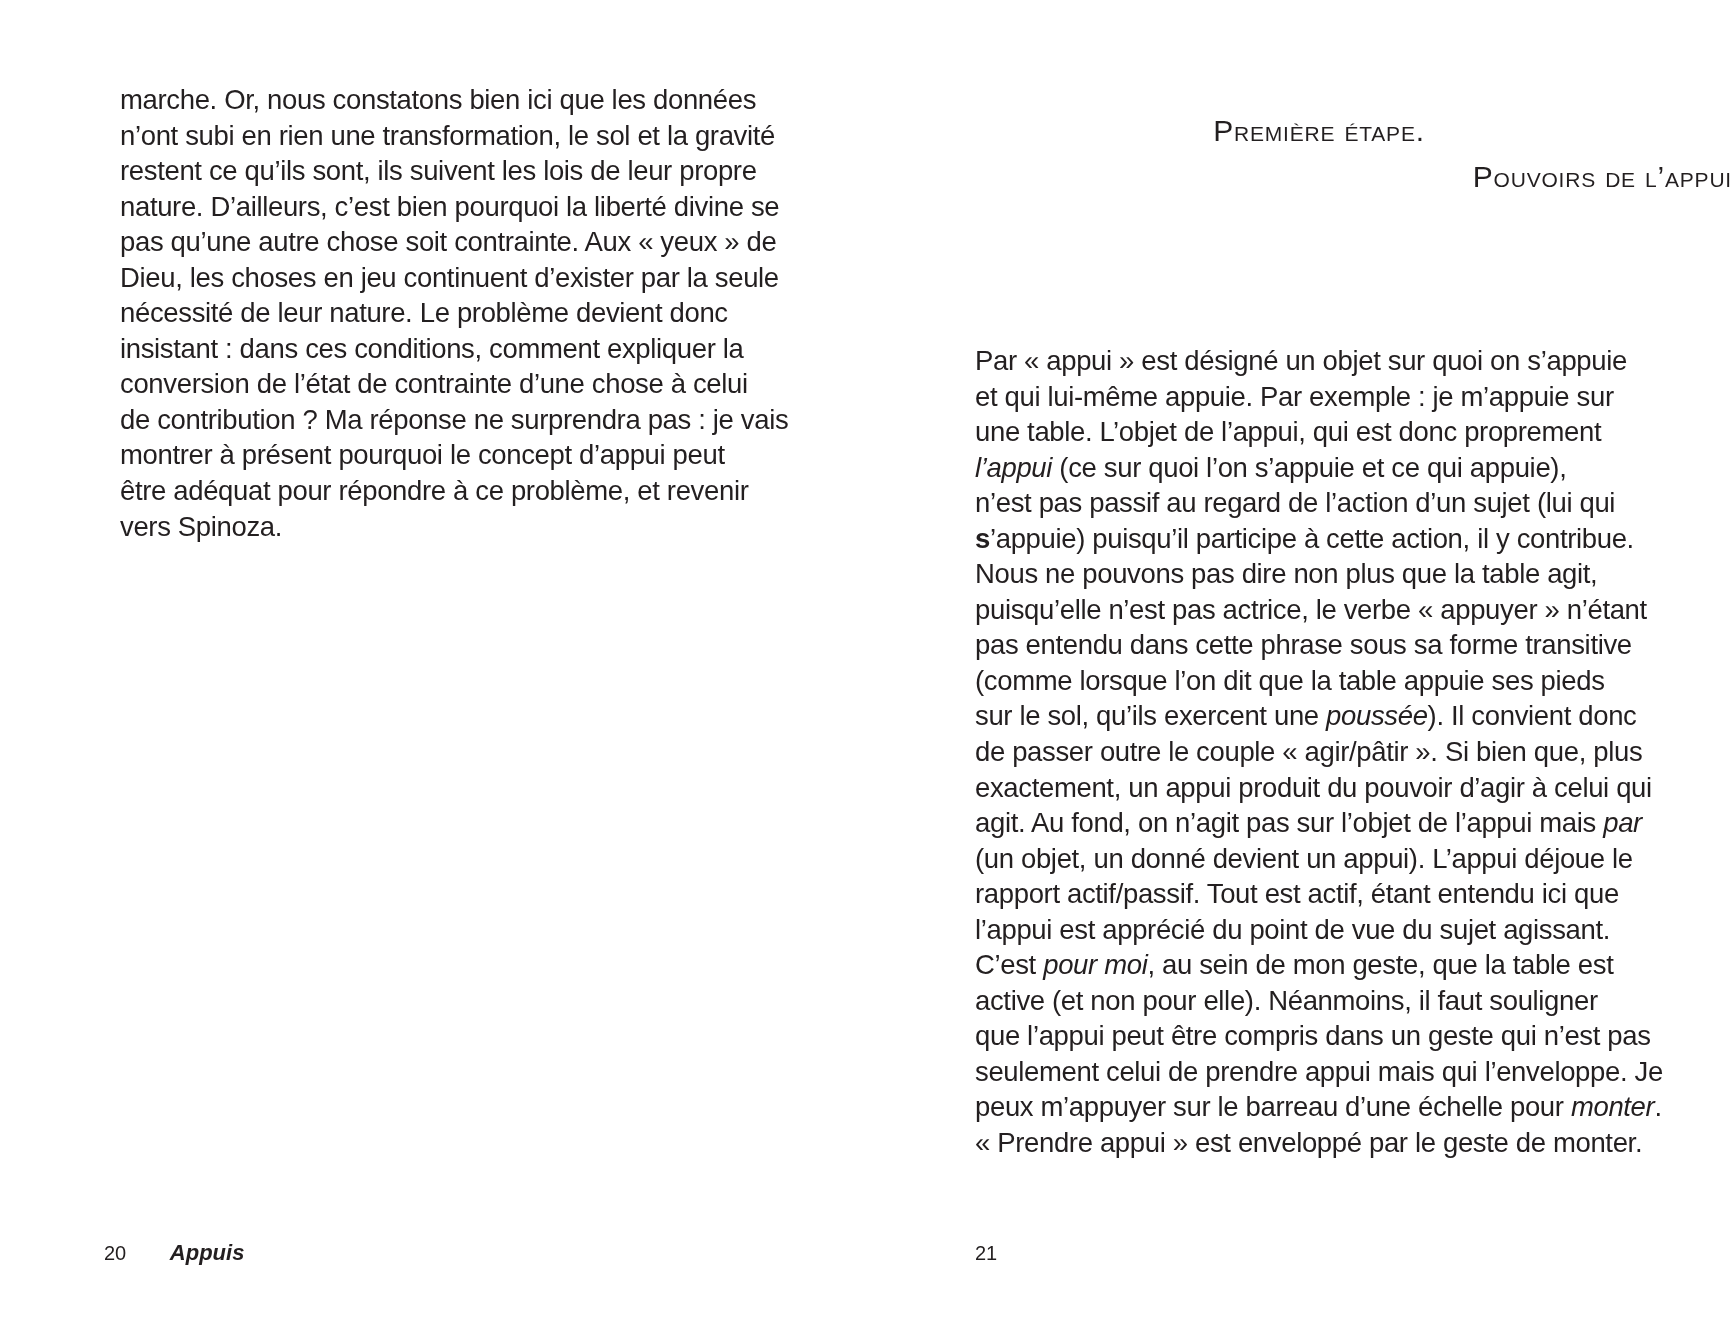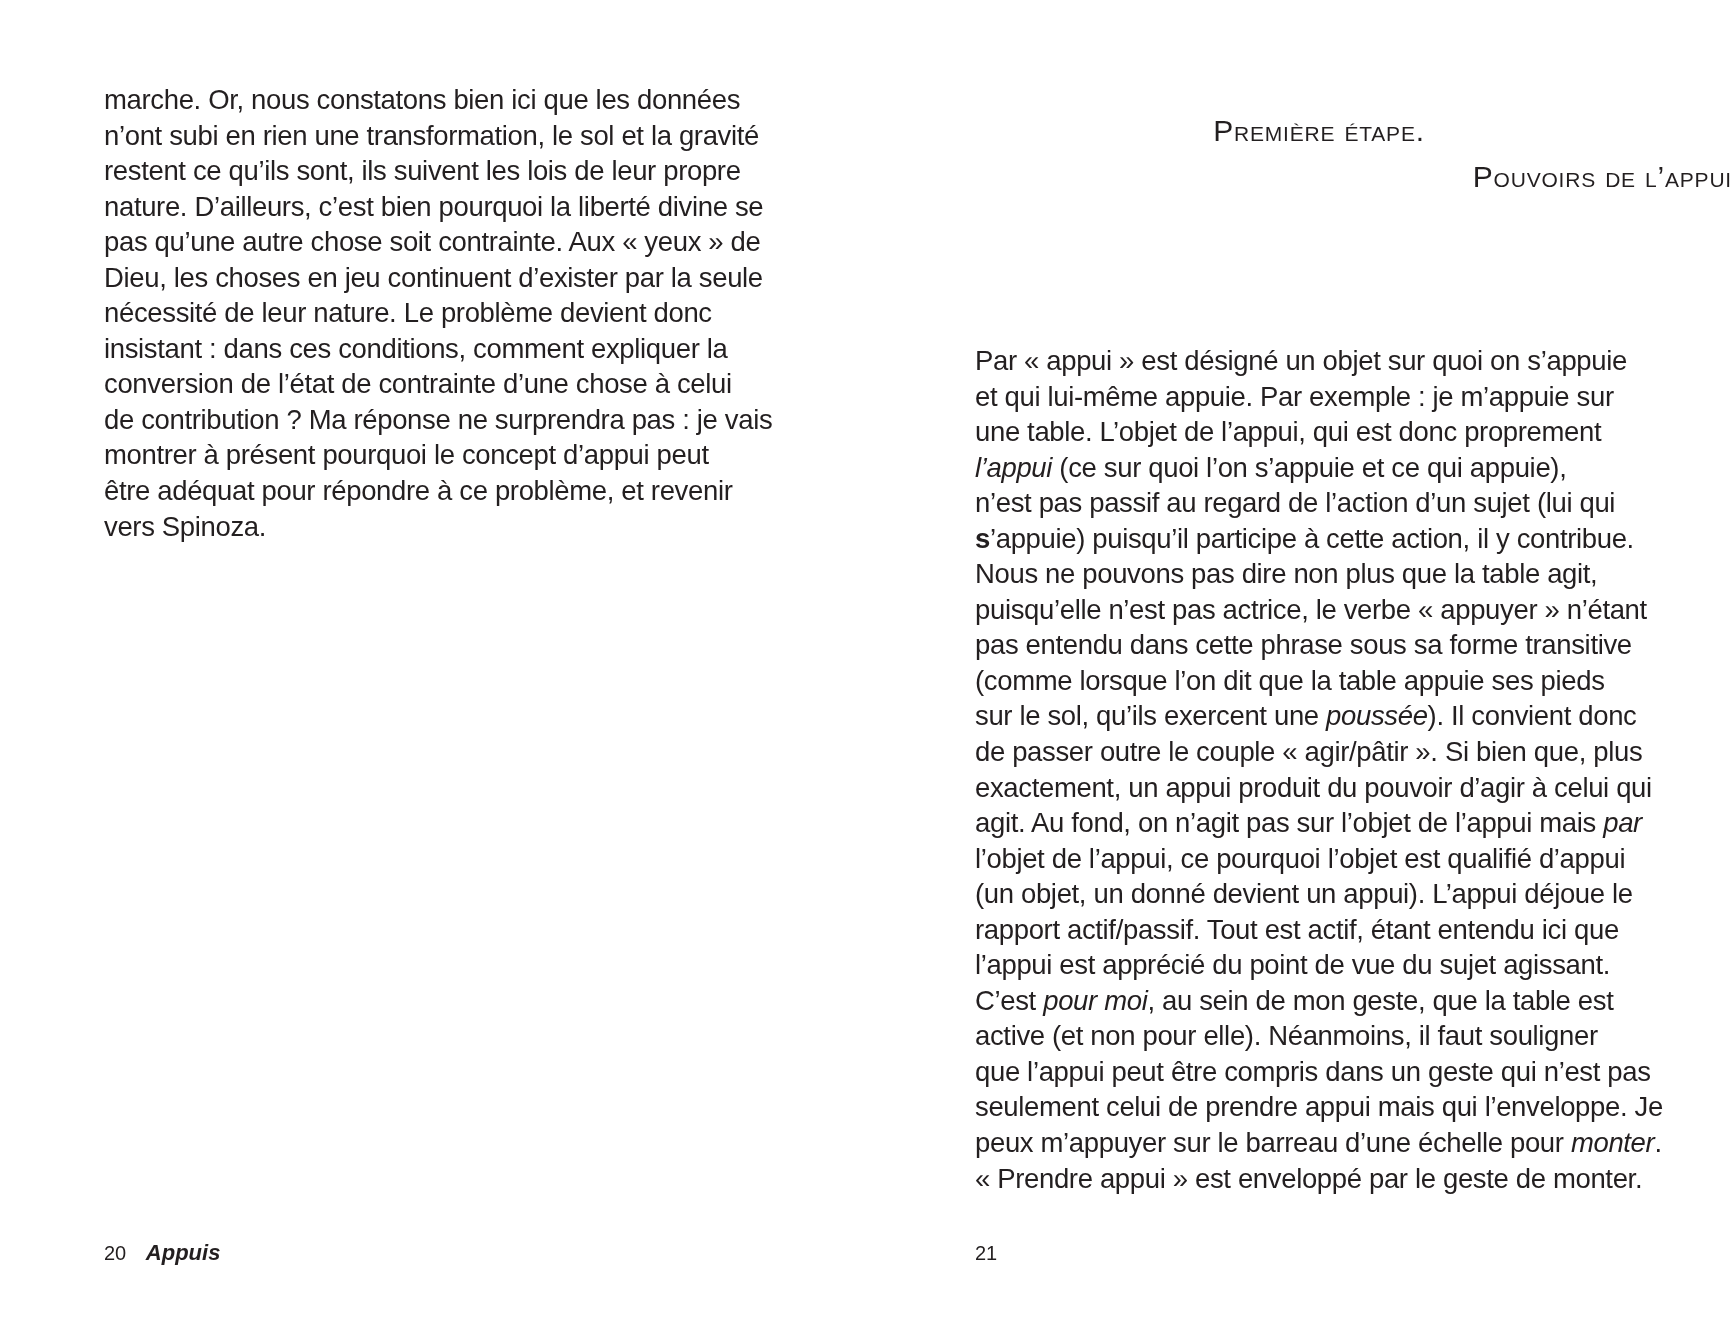--- a/index.html
+++ b/index.html
@@ -2,32 +2,32 @@
 <html><head>
 <meta charset="utf-8">
 <style>
   html, body { margin: 0; padding: 0; background: #ffffff; }
   body { width: 1732px; height: 1338px; position: relative; overflow: hidden;
          font-family: "Liberation Sans", "DejaVu Sans", sans-serif; color: #231f20; }
   .page { position: absolute; top: 0; height: 1338px; }
   .page-left { left: 0; width: 866px; }
   .page-right { left: 866px; width: 866px; }
   .body-text { position: absolute; font-size: 27.5px; line-height: 35.55px; letter-spacing: -0.35px; white-space: nowrap; }
-  .left-text { left: 104px; top: 82px; }
+  .left-text { left: 120px; top: 82px; }
   .right-text { left: 109px; top: 343px; }
   .line { display: block; height: 35.55px; }
   .chapter-title { position: absolute; left: 0; width: 866px; top: 108px; text-align: center;
                    font-size: 30px; line-height: 46px; font-variant: small-caps; letter-spacing: 0.8px; }
   .chapter-title .l1 { display: block; padding-left: 0px; margin-left: 40px; }
   .chapter-title .l2 { display: block; text-align: right; }
   .section-heading { position: absolute; left: 109px; top: 286px; font-size: 35px; line-height: 42px; letter-spacing: -0.5px; white-space: nowrap; }
   .folio { position: absolute; top: 1241px; font-size: 20px; line-height: 24px; }
   .folio-left { left: 104px; }
   .folio-left .num { margin-right: 14px; }
-  .folio-left .run { font-style: italic; font-weight: bold; font-size: 22px; }
+  .folio-left .run { font-style: italic; font-weight: bold; font-size: 22px; margin-left: 24px; }
   .folio-right { left: 109px; }
   em { font-style: italic; }
   b.s { font-weight: bold; }
 </style>
 </head>
 <body>
 
 <div class="page page-left">
   <div class="body-text left-text">
     <span class="line">marche. Or, nous constatons bien ici que les données</span>
@@ -63,21 +63,20 @@
     <span class="line"><span>n’est pas passif au regard de l’action d’un sujet (lui qui</span></span>
     <span class="line"><b class="s">s</b><span>’appuie) puisqu’il participe à cette action, il y contribue.</span></span>
     <span class="line"><span>Nous ne pouvons pas dire non plus que la table agit,</span></span>
     <span class="line"><span>puisqu’elle n’est pas actrice, le verbe « appuyer » n’étant</span></span>
     <span class="line"><span>pas entendu dans cette phrase sous sa forme transitive</span></span>
     <span class="line"><span>(comme lorsque l’on dit que la table appuie ses pieds</span></span>
     <span class="line"><span>sur le sol, qu’ils exercent une </span><em>poussée</em><span>). Il convient donc</span></span>
     <span class="line"><span>de passer outre le couple « agir/pâtir ». Si bien que, plus</span></span>
     <span class="line"><span>exactement, un appui produit du pouvoir d’agir à celui qui</span></span>
     <span class="line"><span>agit. Au fond, on n’agit pas sur l’objet de l’appui mais </span><em>par</em></span>
-    <span class="line"><span>l’objet de l’appui, ce pourquoi l’objet est qualifié d’appui</span></span>
     <span class="line"><span>(un objet, un donné devient un appui). L’appui déjoue le</span></span>
     <span class="line"><span>rapport actif/passif. Tout est actif, étant entendu ici que</span></span>
     <span class="line"><span>l’appui est apprécié du point de vue du sujet agissant.</span></span>
     <span class="line"><span>C’est </span><em>pour moi</em><span>, au sein de mon geste, que la table est</span></span>
     <span class="line"><span>active (et non pour elle). Néanmoins, il faut souligner</span></span>
     <span class="line"><span>que l’appui peut être compris dans un geste qui n’est pas</span></span>
     <span class="line"><span>seulement celui de prendre appui mais qui l’enveloppe. Je</span></span>
     <span class="line"><span>peux m’appuyer sur le barreau d’une échelle pour </span><em>monter</em><span>.</span></span>
     <span class="line"><span>« Prendre appui » est enveloppé par le geste de monter.</span></span>
   </div>

